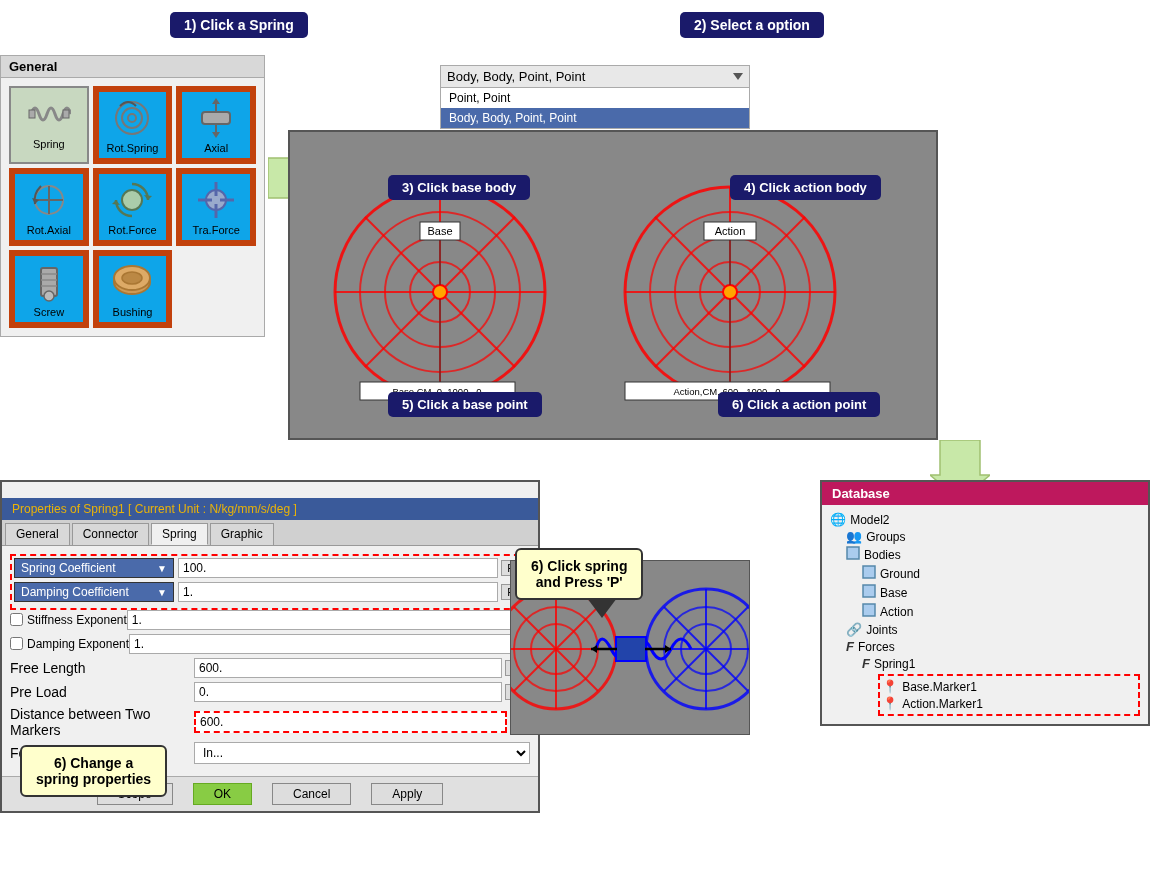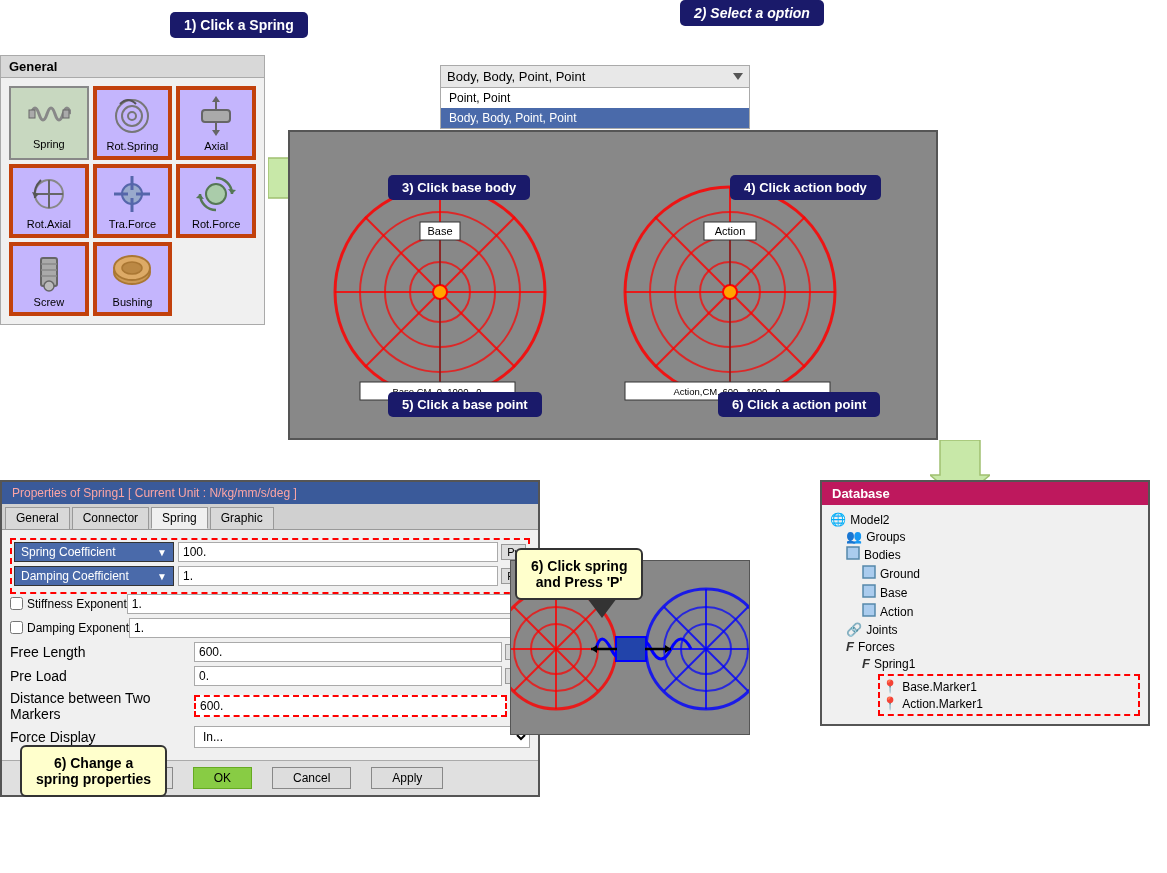--- a/index.html
+++ b/index.html
@@ -32,22 +32,22 @@
       display: grid;
       grid-template-columns: repeat(3, 1fr);
       gap: 4px;
       padding: 8px;
     }
     .icon-cell {
       display: flex;
       flex-direction: column;
       align-items: center;
       padding: 4px;
-      background: #c4b5fd;
-      border: 4px solid #c2410c;
+      background: #0ea5e9;
+      border: 6px solid #c2410c;
       cursor: pointer;
     }
     .icon-cell.selected {
       background: #c8d8c0;
       border: 2px solid #888;
     }
     .icon-shape {
       width: 44px;
       height: 44px;
       display: flex;
@@ -111,23 +111,24 @@
     
     #properties-dialog {
       position: absolute;
       left: 0; top: 480px;
       width: 540px;
       background: #f0f0f0;
       border: 2px solid #555;
     }
     #properties-dialog .dialog-title {
       background: #3a5a9a;
-      color: #fca5a5;
+      color: #eab308;
       padding: 4px 10px;
       font-size: 12px;
+      margin-top: 16px;
     }
     .dialog-tabs {
       display: flex;
       background: #d0d0d0;
       border-bottom: 1px solid #999;
       padding: 3px 3px 0;
     }
     .dialog-tab {
       padding: 3px 10px;
       font-size: 12px;
@@ -268,21 +269,21 @@
       border-radius: 5px;
       font-size: 14px;
       font-weight: bold;
     }
   </style>
 </head>
 <body>
 
 <div class="step-label" style="left:170px; top:12px;">1) Click a Spring</div>
 
-<div class="step-label" style="left:680px; top:0;font-style:italic;">2) Select a option</div>
+<div class="step-label" style="left:680px; top:12px;">2) Select a option</div>
 
 <div id="general-panel">
   <div class="panel-title">General</div>
   <div class="icon-grid">
 
     <div class="icon-cell selected">
       <div class="icon-shape">
         <svg width="44" height="44" viewBox="0 0 44 44">
           <path d="M4,22 Q8,10 12,22 Q16,34 20,22 Q24,10 28,22 Q32,34 36,22 Q40,10 44,22" stroke="#888" stroke-width="3" fill="none"></path>
           <rect x="2" y="18" width="6" height="8" fill="#aaa" stroke="#666" stroke-width="1"></rect>
@@ -326,41 +327,41 @@
           <path d="M14,8 Q6,16 8,26" stroke="#555" stroke-width="2" fill="none"></path>
           <polygon points="8,26 5,20 12,22" fill="#555"></polygon>
         </svg>
       </div>
       <div class="icon-label">Rot.Axial</div>
     </div>
 
     <div class="icon-cell">
       <div class="icon-shape">
         <svg width="44" height="44" viewBox="0 0 44 44">
+          <circle cx="22" cy="22" r="10" fill="#aaccaa" stroke="#557755" stroke-width="2"></circle>
+          <path d="M22,6 A16,16 0 0 1 38,22" stroke="#557755" stroke-width="2.5" fill="none"></path>
+          <polygon points="38,22 34,17 42,18" fill="#557755"></polygon>
+          <path d="M22,38 A16,16 0 0 1 6,22" stroke="#557755" stroke-width="2.5" fill="none"></path>
+          <polygon points="6,22 10,27 2,26" fill="#557755"></polygon>
+        </svg>
+      </div>
+      <div class="icon-label">Rot.Force</div>
+    </div>
+
+    <div class="icon-cell">
+      <div class="icon-shape">
+        <svg width="44" height="44" viewBox="0 0 44 44">
           <circle cx="22" cy="22" r="10" fill="#99aacc" stroke="#5566aa" stroke-width="2"></circle>
           <line x1="22" y1="4" x2="22" y2="18" stroke="#5566aa" stroke-width="3"></line>
           <line x1="22" y1="26" x2="22" y2="40" stroke="#5566aa" stroke-width="3"></line>
           <line x1="4" y1="22" x2="18" y2="22" stroke="#5566aa" stroke-width="3"></line>
           <line x1="26" y1="22" x2="40" y2="22" stroke="#5566aa" stroke-width="3"></line>
         </svg>
       </div>
       <div class="icon-label">Tra.Force</div>
-    </div>
-
-    <div class="icon-cell">
-      <div class="icon-shape">
-        <svg width="44" height="44" viewBox="0 0 44 44">
-          <circle cx="22" cy="22" r="10" fill="#aaccaa" stroke="#557755" stroke-width="2"></circle>
-          <path d="M22,6 A16,16 0 0 1 38,22" stroke="#557755" stroke-width="2.5" fill="none"></path>
-          <polygon points="38,22 34,17 42,18" fill="#557755"></polygon>
-          <path d="M22,38 A16,16 0 0 1 6,22" stroke="#557755" stroke-width="2.5" fill="none"></path>
-          <polygon points="6,22 10,27 2,26" fill="#557755"></polygon>
-        </svg>
-      </div>
-      <div class="icon-label">Rot.Force</div>
     </div>
 
     <div class="icon-cell">
       <div class="icon-shape">
         <svg width="44" height="44" viewBox="0 0 44 44">
           <rect x="14" y="8" width="16" height="28" rx="2" fill="#aaa" stroke="#666" stroke-width="2"></rect>
           <line x1="14" y1="14" x2="30" y2="14" stroke="#888" stroke-width="1.5"></line>
           <line x1="14" y1="20" x2="30" y2="20" stroke="#888" stroke-width="1.5"></line>
           <line x1="14" y1="26" x2="30" y2="26" stroke="#888" stroke-width="1.5"></line>
           <circle cx="22" cy="36" r="5" fill="#bbb" stroke="#666" stroke-width="1.5"></circle>

